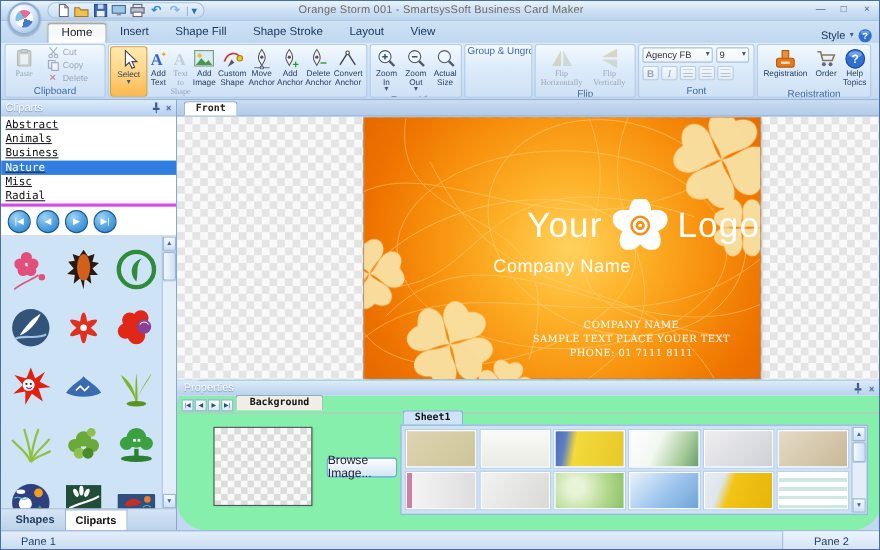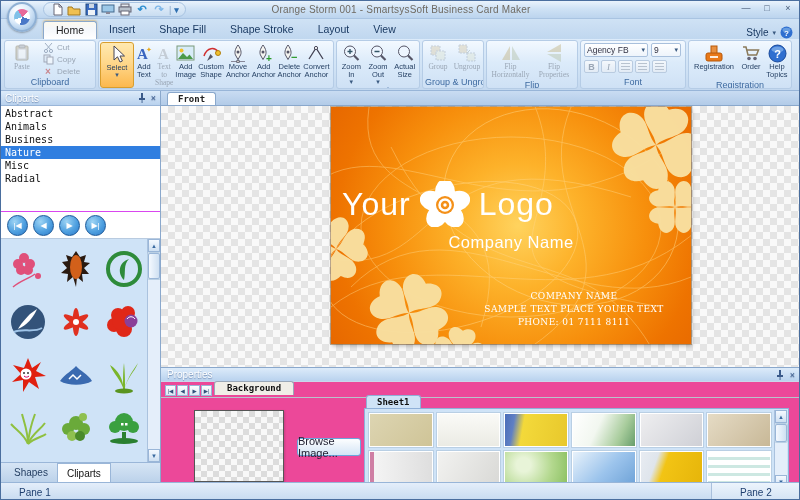--- a/index.html
+++ b/index.html
@@ -65,63 +65,63 @@
   .fbtn .bars { width:9px; height:8px; background:repeating-linear-gradient(#aab6c4 0 1px, transparent 1px 3px); opacity:.8; }
 
   
   #main { position:absolute; left:0; top:90px; width:800px; height:391px; display:flex; }
 
   
   #leftpanel { width:160px; display:flex; flex-direction:column; border-right:1px solid #8aa8cc; background:#eef4fb; }
   .panel-hdr { height:15px; background:linear-gradient(#dcebfa,#b9d2ee); border-bottom:1px solid #9ab6d8;
     display:flex; align-items:center; padding:0 4px; color:#ffffff; font-size:10px; text-shadow:0 1px 1px rgba(60,90,140,.6); }
   .panel-hdr .hdr-icons { margin-left:auto; display:flex; gap:5px; align-items:center; color:#3a5a8a; font-size:9px; }
-  #cat-list { height:106px; background:#ffffff; border-bottom:1px solid #d946ef;
-    font-family:"DejaVu Sans Mono", monospace; font-size:10px; padding-top:1px; overflow:hidden; }
+  #cat-list { height:82px; background:#ffffff; border-bottom:3px solid #d946ef;
+    font-family:"DejaVu Sans Mono", monospace; font-size:10px; padding-top:1px; overflow:hidden;text-decoration:underline; }
   .cat { padding:0 4px; height:13px; line-height:13px; color:#111; cursor:default; }
   .cat.selected { background:#2f7ee0; color:#fff; }
   #nav-row { height:27px; background:#ffffff; display:flex; align-items:center; gap:5px; padding:0 6px; border-bottom:1px solid #b9cbe0; }
   .navbtn { width:21px; height:21px; border-radius:50%; border:1px solid #1a5898;
     background:radial-gradient(circle at 35% 30%, #9ed4f4, #4fa0e0 55%, #2a78c8);
     color:#fff; font-size:8px; display:flex; align-items:center; justify-content:center; cursor:default; }
   #clip-grid-wrap { flex:1; position:relative; background:#cfe3f7; overflow:hidden; }
   #clip-grid { position:absolute; left:0; top:0; right:13px; bottom:0; display:grid;
     grid-template-columns:repeat(3,1fr); grid-auto-rows:48px; gap:5px; padding:6px 2px 0 6px; }
   .clip { display:flex; align-items:center; justify-content:center; cursor:pointer; }
   .vscroll { position:absolute; right:0; top:0; bottom:0; width:13px; background:#e4eefa; border-left:1px solid #aac2de; }
   .vscroll .sarr { position:absolute; left:0; width:12px; height:13px; background:linear-gradient(#f4f9ff,#cfe0f2);
     border:1px solid #9ab6d8; color:#3a6aa0; font-size:6px; display:flex; align-items:center; justify-content:center; }
   .vscroll .up { top:0; }  .vscroll .down { bottom:0; }
   .vscroll .thumb { position:absolute; left:0; top:14px; width:12px; height:26px;
     background:linear-gradient(90deg,#f4f9ff,#cfe0f2); border:1px solid #9ab6d8; border-radius:2px; }
   #left-tabs { height:20px; background:linear-gradient(#d6e5f5,#bcd2ea); border-top:1px solid #9ab6d8; display:flex; align-items:stretch; padding-left:4px; }
-  .ltab { padding:2px 9px; font-size:10px; color:#1f3a5e; display:flex; align-items:center; cursor:default; }
+  .ltab { padding:2px 9px; font-size:10px; color:#1f3a5e; display:flex; align-items:center; cursor:default;font-weight:bold; }
   .ltab.active { background:#ffffff; border:1px solid #9ab6d8; border-bottom:none; border-radius:0 0 0 0; color:#111; }
 
   
   #canvascol { flex:1; display:flex; flex-direction:column; }
   #front-strip { height:15px; background:linear-gradient(#c9dcf2,#b2cbe8); border-bottom:1px solid #8aa8cc; display:flex; align-items:flex-end; padding-left:6px; }
   #front-tab { background:#ffffff; border:1px solid #8aa8cc; border-bottom:none; border-radius:3px 3px 0 0;
     font-family:"DejaVu Sans Mono", monospace; font-size:9px; font-weight:bold; padding:1px 10px; color:#222; }
   #checker { position:relative; flex:1;
     background:repeating-conic-gradient(#e4e4e4 0% 25%, #f9f9f9 0% 50%) 0 0/14px 14px; overflow:hidden; }
 
   
   #card { position:absolute; left:170px; top:1px; width:360px; height:237px; overflow:hidden;
     background:radial-gradient(circle at 52% 50%, #ffd35e 0%, #fdb22a 28%, #f78f0c 58%, #ee7300 82%, #e76800 100%);
     box-shadow:0 0 0 1px rgba(110,60,0,.4), 1px 2px 4px rgba(0,0,0,.25); }
   #card svg.deco { position:absolute; left:0; top:0; }
-  #logo-row { position:absolute; left:0; top:74px; width:100%; display:flex; align-items:center; justify-content:flex-start; gap:9px; color:#fff;padding-left:11px; }
+  #logo-row { position:absolute; left:0; top:74px; width:100%; display:flex; align-items:center; justify-content:flex-end; gap:9px; color:#fff;padding-left:11px; }
   .logo-word { font-size:32px; letter-spacing:1px; }
   #company-line { position:absolute; left:0; top:126px; width:100%; text-align:center; color:#fff; font-size:16.5px; letter-spacing:.5px; }
   #card-info { position:absolute; right:12px; top:183px; width:210px; text-align:center; color:#fff;
     font-family:"DejaVu Serif", serif; font-size:9px; line-height:13px; letter-spacing:.4px; }
 
   
-  #props { height:115px; background:#ec4899; border-top:1px solid #8aa8cc; position:relative; }
+  #props { height:137px; background:#86efac; border-top:1px solid #8aa8cc; position:relative;border-radius:26px; }
   #props-hdr { height:14px; background:linear-gradient(#dcebfa,#b9d2ee); border-bottom:1px solid #c9d8ea;
     display:flex; align-items:center; padding:0 6px; color:#fff; font-size:10px; text-shadow:0 1px 1px rgba(60,90,140,.6); }
   #props-hdr .hdr-icons { margin-left:auto; display:flex; gap:6px; color:#3a5a8a; font-size:9px; }
   #props-nav { position:absolute; left:4px; top:17px; display:flex; gap:1px; }
   .pnav { width:11px; height:11px; border:1px solid #9ab6d8; background:linear-gradient(#fdfefe,#dce8f4);
     font-size:5.5px; color:#30507a; display:flex; align-items:center; justify-content:center; }
   #bg-tab { position:absolute; left:53px; top:13px; background:#f0eee7; border:1px solid #9aa8b8; border-bottom:none;
     border-radius:3px 3px 0 0; font-family:"DejaVu Sans Mono", monospace; font-size:9px; font-weight:bold; padding:1px 12px 2px; color:#111; }
   #props-line { position:absolute; left:0; top:29px; width:100%; height:1px; background:#b9c2cc; }
   #preview-box { position:absolute; left:33px; top:42px; width:90px; height:72px; border:1px solid #555;
@@ -391,41 +391,20 @@
                 <line x1="12" y1="11.5" x2="16.5" y2="16" stroke="#556" stroke-width="2.2"></line>
               </svg>
             </span>
           <span class="lbl">Actual Size</span>
         </div>
       </div>
       <div class="rgroup-label">Zoom View</div>
     </div>
 
     <div class="rgroup" style="width:62px">
-      <div class="rgroup-body">
-        <div class="rbtn disabled" style="width:28px">
-          <span class="ic">
-              <svg width="18" height="18">
-                <rect x="2" y="2" width="9" height="9" fill="#e8c87a" stroke="#88a8d0" stroke-dasharray="2 1"></rect>
-                <rect x="7" y="7" width="9" height="9" fill="#d8e8c0" stroke="#88a8d0" stroke-dasharray="2 1"></rect>
-              </svg>
-            </span>
-          <span class="lbl">Group</span>
-        </div>
-        <div class="rbtn disabled" style="width:30px">
-          <span class="ic">
-              <svg width="18" height="18">
-                <rect x="1" y="1" width="8" height="8" fill="#e8c87a" stroke="#88a8d0" stroke-dasharray="2 1"></rect>
-                <rect x="9" y="9" width="8" height="8" fill="#d8e8c0" stroke="#88a8d0" stroke-dasharray="2 1"></rect>
-                <line x1="9" y1="9" x2="12" y2="6" stroke="#8a9"></line>
-              </svg>
-            </span>
-          <span class="lbl">Ungroup</span>
-        </div>
-      </div>
       <div class="rgroup-label">Group &amp; Ungroup</div>
     </div>
 
     <div class="rgroup" style="width:92px">
       <div class="rgroup-body">
         <div class="rbtn disabled" style="width:45px">
           <span class="ic">
               <svg width="20" height="18">
                 <polygon points="9,2 9,16 1,16" fill="#d8b43a"></polygon>
                 <polygon points="11,2 11,16 19,16" fill="#a8c888"></polygon>
@@ -433,21 +412,21 @@
             </span>
           <span class="lbl">Flip Horizontally</span>
         </div>
         <div class="rbtn disabled" style="width:42px">
           <span class="ic">
               <svg width="18" height="20">
                 <polygon points="2,9 16,9 16,1" fill="#d8b43a"></polygon>
                 <polygon points="2,11 16,11 16,19" fill="#a8c888"></polygon>
               </svg>
             </span>
-          <span class="lbl">Flip Properties</span>
+          <span class="lbl">Flip Vertically</span>
         </div>
       </div>
       <div class="rgroup-label">Flip</div>
     </div>
 
     <div class="rgroup" style="width:106px">
       <div style="flex:1">
         <div class="fnt-row">
           <div class="combo" style="width:64px">
             <span>Agency FB</span>

